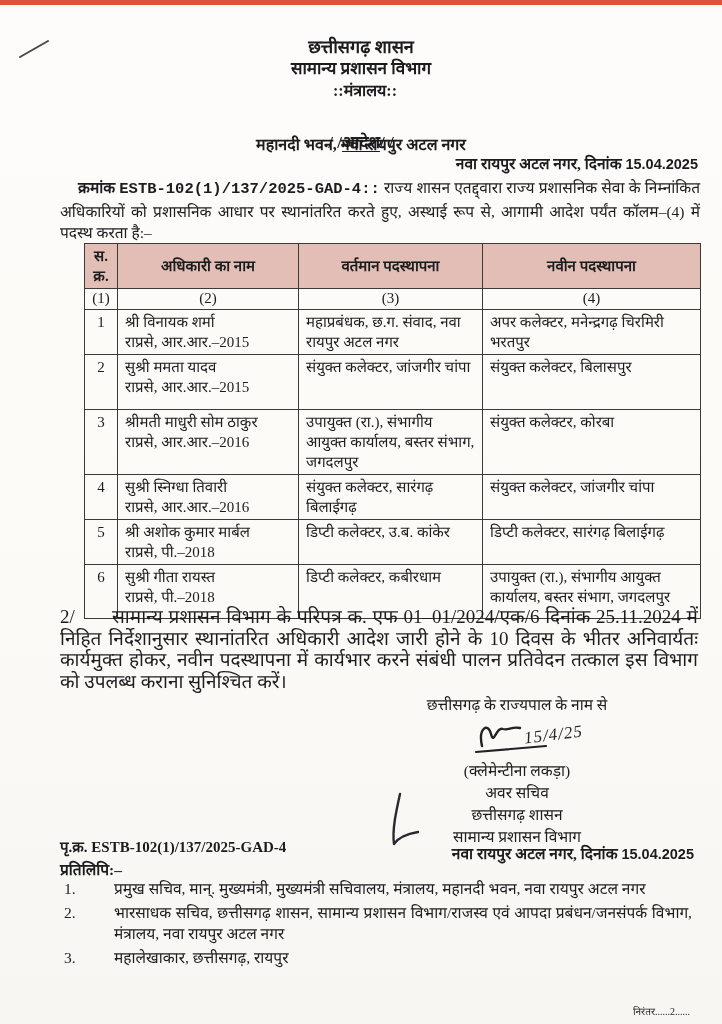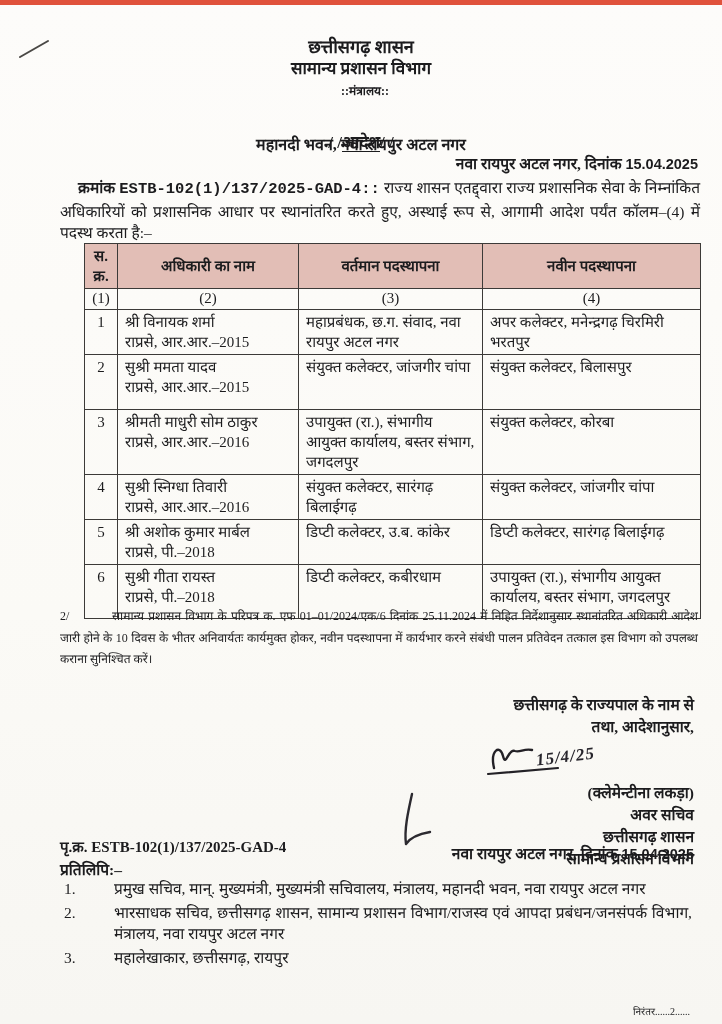--- a/index.html
+++ b/index.html
@@ -14,21 +14,21 @@
   .page {
     position:absolute; inset:0;
     background:linear-gradient(180deg,#fdfcfa 0%, #fbfaf6 60%, #f7f6f2 100%);
   }
   .top-bar { position:absolute; top:0; left:0; width:100%; height:5px; background:#e0523c; }
   .pen-mark-topleft { position:absolute; left:18px; top:38px; }
 
   .letterhead { position:absolute; top:36px; left:0; width:100%; text-align:center; line-height:22px; }
   .letterhead .l1 { font-size:18px; font-weight:bold; }
   .letterhead .l2 { font-size:17px; font-weight:bold; }
-  .letterhead .l3 { font-size:12px; font-weight:bold;margin-left:8px; }
+  .letterhead .l3 { font-size:16px; font-weight:bold;margin-left:8px; }
   .letterhead .l4 { font-size:16px; font-weight:bold;margin-top:32px; }
 
   .order-line { position:absolute; top:130px; left:0; width:100%; text-align:center; font-size:17px; font-weight:bold; }
   .order-line .u { text-decoration:underline; text-underline-offset:3px; }
 
   .dateline-top { position:absolute; top:152px; right:24px; font-size:15.5px; font-weight:bold; }
   .latin-date { font-family:"Liberation Sans","DejaVu Sans",sans-serif; font-weight:bold; font-size:14.5px; }
 
   .para1 { position:absolute; top:177px; left:60px; right:22px; font-size:15.5px; line-height:21.5px; text-align:justify; text-indent:18px; }
   .para1 .num { font-family:Liberation Mono, monospace; font-weight:bold; }
@@ -38,24 +38,24 @@
   table.order-table th, table.order-table td { border:1.6px solid #3c3a38; vertical-align:top; padding:2px 7px; line-height:20px; }
   table.order-table thead th { background:#e2beb6; font-weight:bold; text-align:center; vertical-align:middle; }
   .col-sn { width:33px; } .col-name { width:181px; } .col-cur { width:184px; } .col-new { width:218px; }
   tr.nums td { text-align:center; height:21px; padding:0 4px; line-height:19px; }
   td.sn { text-align:center; }
   .pre { white-space:pre-line; }
   tr.r1 { height:40px; } tr.r2 { height:55px; } tr.r3 { height:60px; }
   tr.r4 { height:45px; } tr.r5 { height:43px; } tr.r6 { height:54px; }
   tr.hdr { height:42px; }
 
-  .para2 { position:absolute; top:606px; left:60px; right:24px; font-size:12px; line-height:21.5px; text-align:justify; }
+  .para2 { position:absolute; top:606px; left:60px; right:24px; font-size:19px; line-height:21.5px; text-align:justify; }
   .para2 .pfx { display:inline-block; width:52px; }
 
-  .sig-block { position:absolute; top:694px; right:28px; width:330px; text-align:right; font-size:15.5px; font-weight:bold; line-height:22px; }
+  .sig-block { position:absolute; top:694px; right:40px; width:330px; text-align:center; font-size:15.5px; font-weight:normal; line-height:22px; }
   .sig-scribble-wrap { position:relative; height:44px; }
   .handwritten { position:absolute; left:172px; top:8px; transform:rotate(-7deg); font-style:italic; font-size:17px; font-family:cursive, "Liberation Serif", serif; color:#26242b; letter-spacing:1px; }
   .pen-check { position:absolute; left:32px; top:96px; }
 
   .footer-ref { position:absolute; top:836px; left:60px; font-size:15px; font-weight:bold; }
   .footer-ref .num { font-family:"Liberation Serif",serif; }
   .footer-date { position:absolute; top:842px; right:28px; font-size:15.5px; font-weight:bold; }
   .copy-label { position:absolute; top:858px; left:60px; font-size:15.5px; font-weight:bold; }
 
   .copies { position:absolute; top:878px; left:64px; right:30px; font-size:15.5px; line-height:21.5px; }
@@ -164,21 +164,20 @@
       </tr>
     </tbody>
   </table>
 
   <div class="para2">
     <span class="pfx">2/</span><span>सामान्य प्रशासन विभाग के परिपत्र क. एफ 01–01/2024/एक/6 दिनांक 25.11.2024 में निहित निर्देशानुसार स्थानांतरित अधिकारी आदेश जारी होने के 10 दिवस के भीतर अनिवार्यतः कार्यमुक्त होकर, नवीन पदस्थापना में कार्यभार करने संबंधी पालन प्रतिवेदन तत्काल इस विभाग को उपलब्ध कराना सुनिश्चित करें।</span>
   </div>
 
   <div class="sig-block">
     <div>छत्तीसगढ़ के राज्यपाल के नाम से</div>
-    <div>तथा, आदेशानुसार,</div>
     <div class="sig-scribble-wrap">
       <svg width="150" height="44" viewBox="0 0 150 44" style="display:block;margin:0 auto;">
         <path d="M40,30 C36,12 46,6 49,18 C52,30 54,10 61,13 C66,15 70,10 78,12" stroke="#232126" stroke-width="2.4" fill="none" stroke-linecap="round"></path>
         <line x1="34" y1="36" x2="104" y2="30" stroke="#232126" stroke-width="2.2" stroke-linecap="round"></line>
       </svg>
       <span class="handwritten">15/4/25</span>
     </div>
     <div>(क्लेमेन्टीना लकड़ा)</div>
     <div>अवर सचिव</div>
     <div>छत्तीसगढ़ शासन</div>

